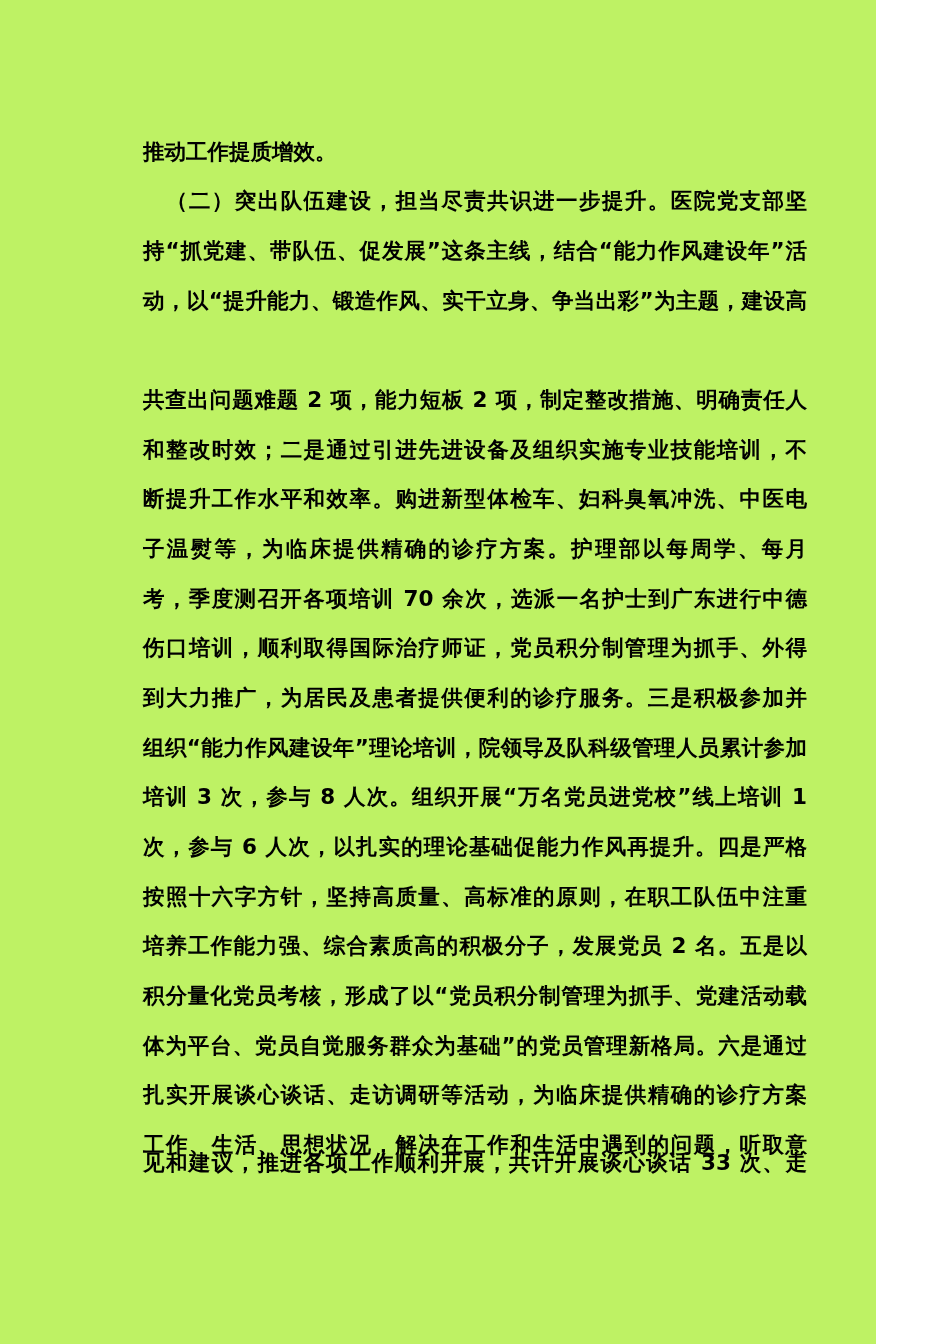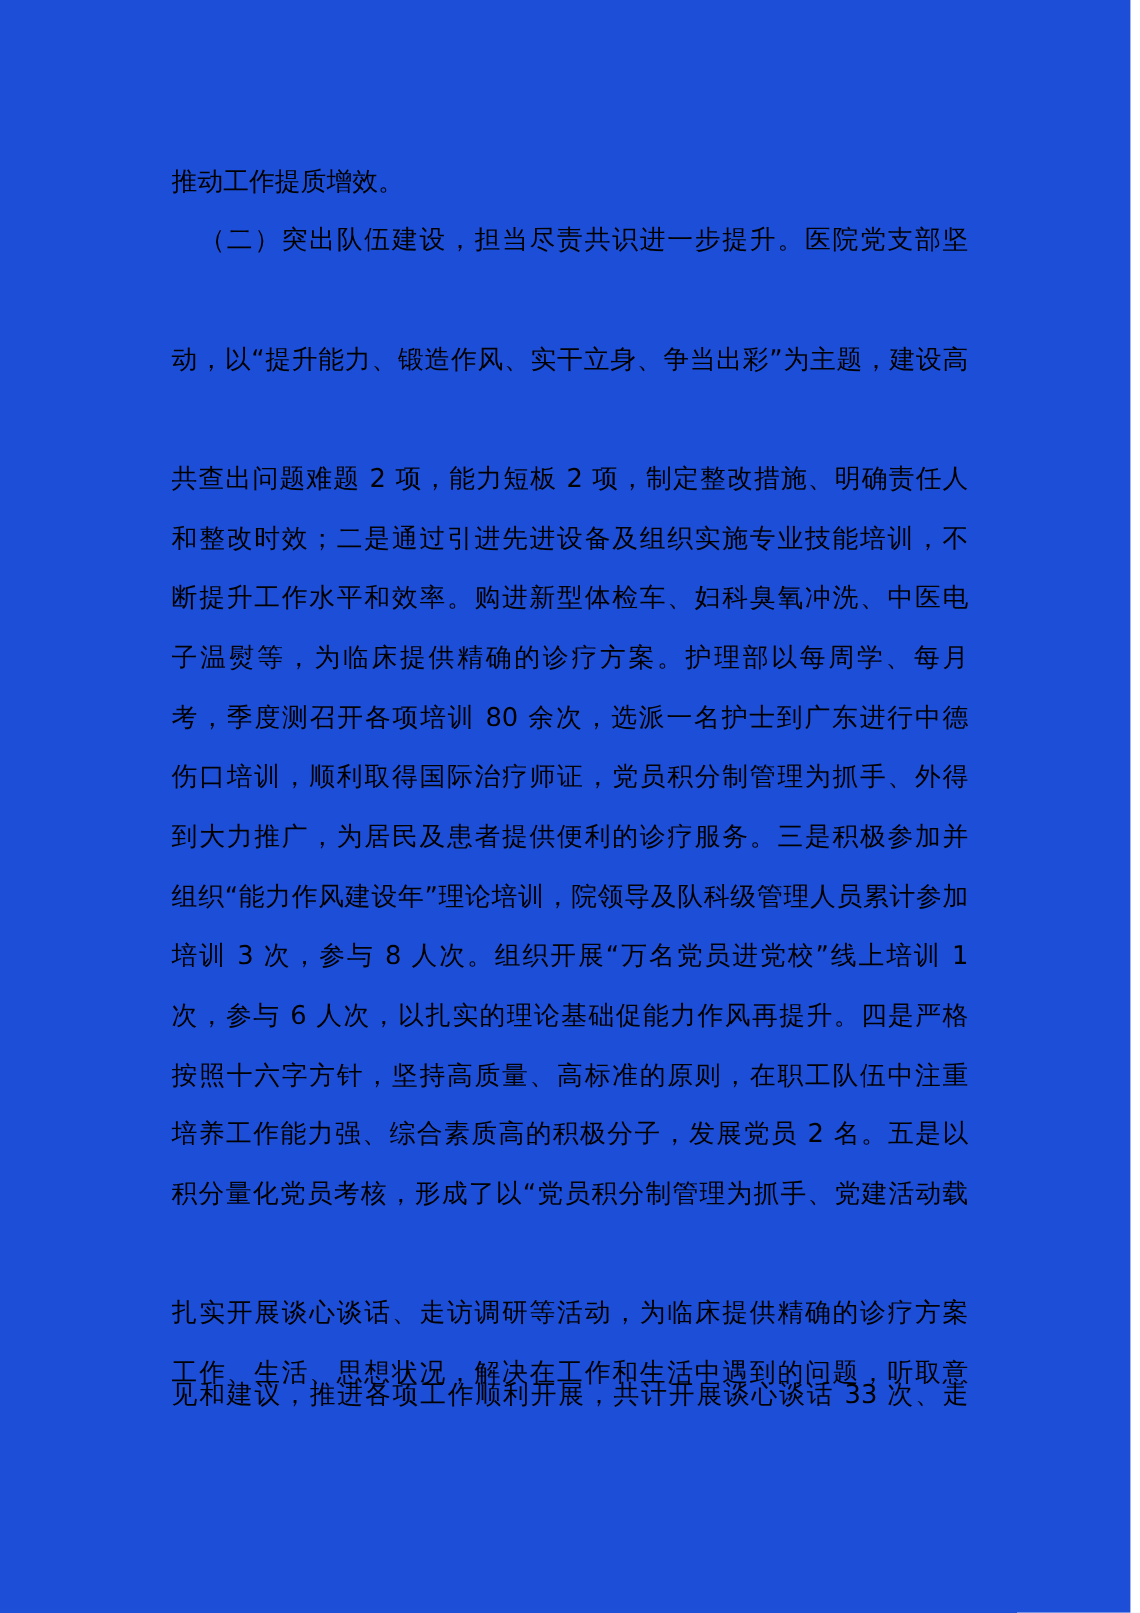--- a/index.html
+++ b/index.html
@@ -1,39 +1,41 @@
 <!DOCTYPE html>
 <html><head>
 <meta charset="utf-8">
 <style>
   html, body { margin:0; padding:0; background:#ffffff; }
   body { width:950px; height:1344px; position:relative; overflow:hidden;
          font-family: "DejaVu Sans", "Liberation Sans", sans-serif; color:#000; }
-  .page { position:absolute; left:0; top:0; width:942px; height:1344px; background:#1d4ed8; }
+  .page { position:absolute; left:0; top:0; width:876px; height:1344px; background:#bef264;font-weight:bold; }
   .line { position:absolute; left:143px; width:664px; height:30px;
           font-size:21.5px; line-height:30px; white-space:nowrap;
           text-align:justify; text-align-last:justify; }
   .line.last { text-align-last:left; }
 </style>
 </head>
 <body>
 
 <div class="page">
   <div class="line last" style="top:137px">推动工作提质增效。</div>
   <div class="line" style="top:186px; left:143px;">　（二）突出队伍建设，担当尽责共识进一步提升。医院党支部坚</div>
+  <div class="line" style="top:236px">持“抓党建、带队伍、促发展”这条主线，结合“能力作风建设年”活</div>
   <div class="line" style="top:286px">动，以“提升能力、锻造作风、实干立身、争当出彩”为主题，建设高</div>
   <div class="line" style="top:385px">共查出问题难题 2 项，能力短板 2 项，制定整改措施、明确责任人</div>
   <div class="line" style="top:435px">和整改时效；二是通过引进先进设备及组织实施专业技能培训，不</div>
   <div class="line" style="top:484px">断提升工作水平和效率。购进新型体检车、妇科臭氧冲洗、中医电</div>
   <div class="line" style="top:534px">子温熨等，为临床提供精确的诊疗方案。护理部以每周学、每月</div>
-  <div class="line" style="top:584px">考，季度测召开各项培训 80 余次，选派一名护士到广东进行中德</div>
+  <div class="line" style="top:584px">考，季度测召开各项培训 70 余次，选派一名护士到广东进行中德</div>
   <div class="line" style="top:633px">伤口培训，顺利取得国际治疗师证，党员积分制管理为抓手、外得</div>
   <div class="line" style="top:683px">到大力推广，为居民及患者提供便利的诊疗服务。三是积极参加并</div>
   <div class="line" style="top:733px">组织“能力作风建设年”理论培训，院领导及队科级管理人员累计参加</div>
   <div class="line" style="top:782px">培训 3 次，参与 8 人次。组织开展“万名党员进党校”线上培训 1</div>
   <div class="line" style="top:832px">次，参与 6 人次，以扎实的理论基础促能力作风再提升。四是严格</div>
   <div class="line" style="top:882px">按照十六字方针，坚持高质量、高标准的原则，在职工队伍中注重</div>
   <div class="line" style="top:931px">培养工作能力强、综合素质高的积极分子，发展党员 2 名。五是以</div>
   <div class="line" style="top:981px">积分量化党员考核，形成了以“党员积分制管理为抓手、党建活动载</div>
+  <div class="line" style="top:1031px">体为平台、党员自觉服务群众为基础”的党员管理新格局。六是通过</div>
   <div class="line" style="top:1080px">扎实开展谈心谈话、走访调研等活动，为临床提供精确的诊疗方案</div>
   <div class="line" style="top:1130px">工作、生活、思想状况，解决在工作和生活中遇到的问题，听取意</div>
   <div class="line" style="top:1148px">见和建议，推进各项工作顺利开展，共计开展谈心谈话 33 次、走</div>
 </div>
 
 </body></html>

